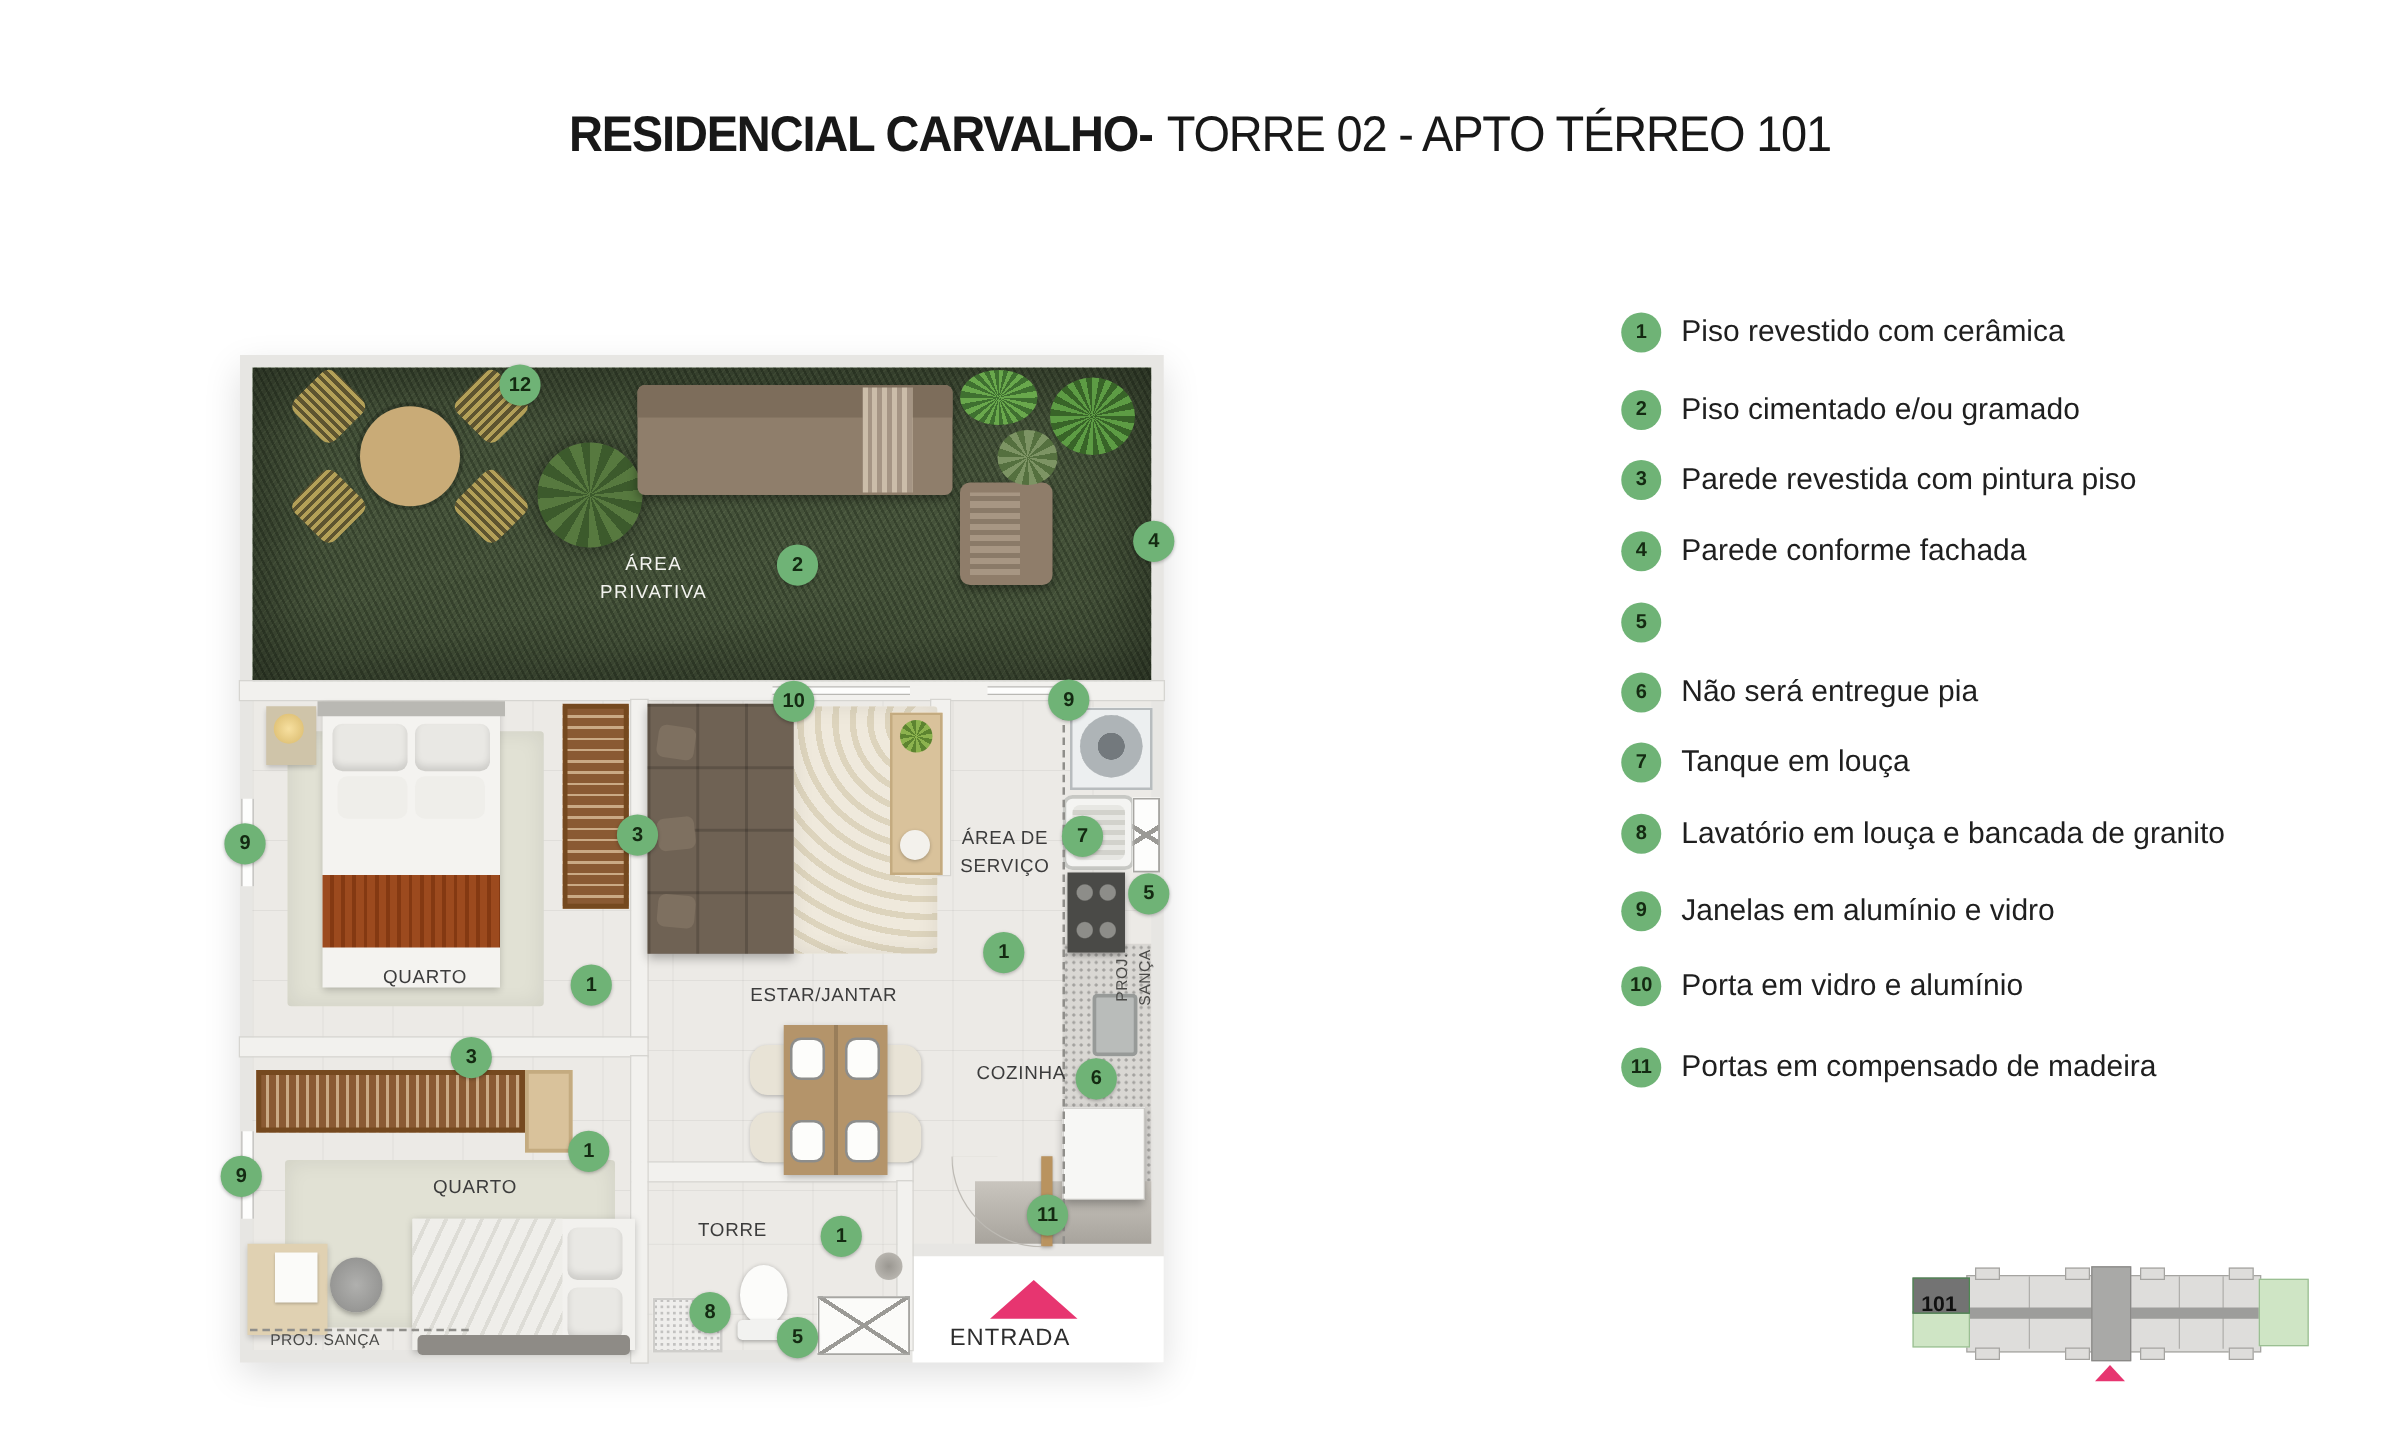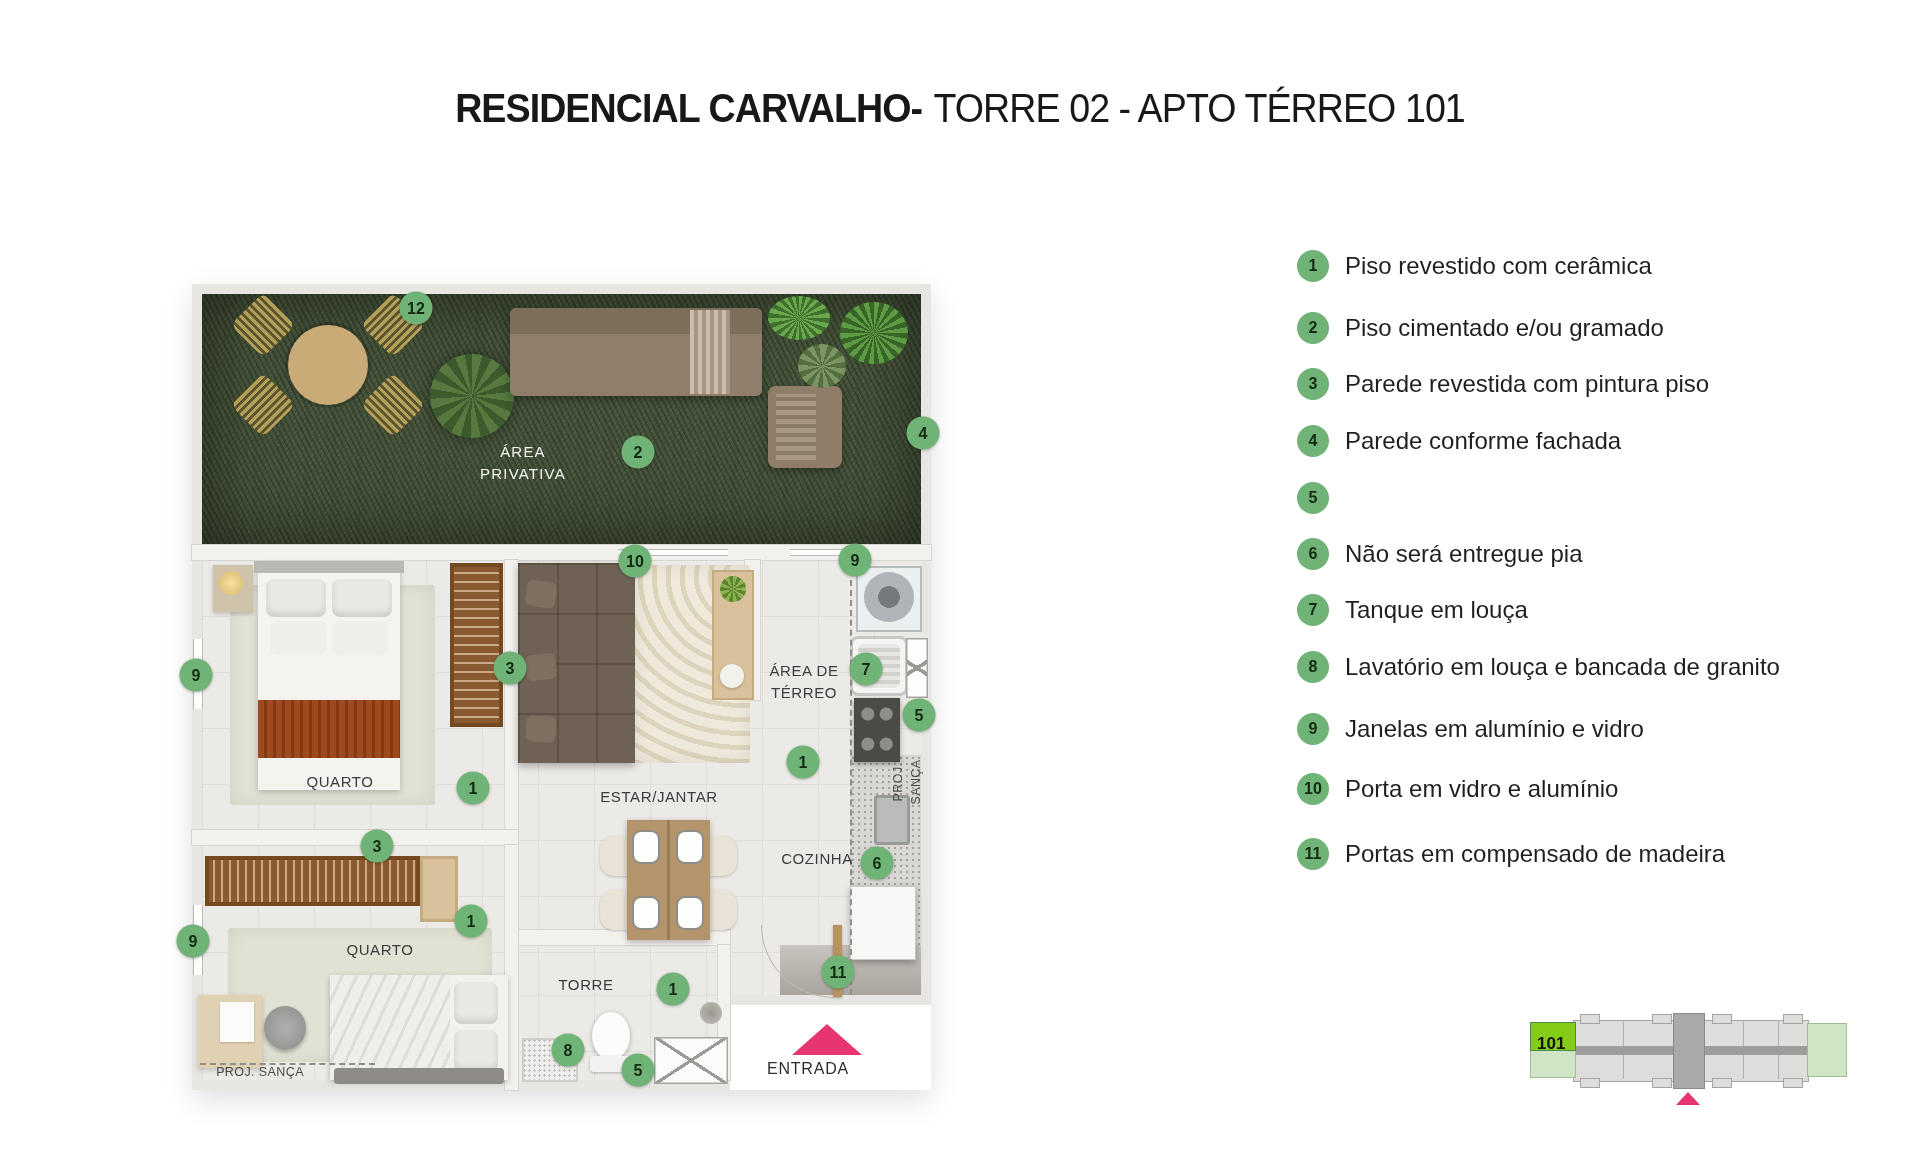--- a/index.html
+++ b/index.html
@@ -31,31 +31,31 @@
   .vert{transform:translate(-50%,-50%) rotate(-90deg);}
   .marker{position:absolute;width:33px;height:33px;border-radius:50%;background:#6fb376;
     color:#142a12;font-weight:700;font-size:16px;display:flex;align-items:center;justify-content:center;
     transform:translate(-50%,-50%);box-shadow:0 1px 3px rgba(0,0,0,.28);z-index:30;}
   .rug{position:absolute;background:#e1e1d4;border-radius:3px;box-shadow:inset 0 0 18px rgba(0,0,0,.08);}
   .wood{background:#b4946a;}
   .dashline-v{position:absolute;border-left:2px dashed #8f8e8a;}
   .dashline-h{position:absolute;border-top:2px dashed #8f8e8a;}
   .tri-up{position:absolute;width:0;height:0;border-left:35px solid transparent;
     border-right:35px solid transparent;border-bottom:31px solid #e73570;}
-  .entrada-label{position:absolute;font-size:16px;color:#2d2d2d;letter-spacing:.8px;transform:translate(-50%,0);}
+  .entrada-label{position:absolute;font-size:19px;color:#2d2d2d;letter-spacing:.8px;transform:translate(-50%,0);}
   
   .legend-item{position:absolute;left:1297px;display:flex;align-items:center;}
   .legend-num{width:32px;height:32px;border-radius:50%;background:#6fb376;color:#142a12;
     font-weight:700;font-size:16px;display:flex;align-items:center;justify-content:center;flex:0 0 32px;}
   .legend-label{margin-left:16px;font-size:24px;color:#1f1f1f;white-space:nowrap;}
   
   .keymap{position:absolute;left:1528px;top:1013px;width:320px;height:95px;}
   .km-body{position:absolute;left:45px;top:7px;width:234px;height:60px;background:#dedddb;border:1.5px solid #a5a4a1;}
   .km-tab{position:absolute;width:18px;height:8px;background:#dedddb;border:1.5px solid #a5a4a1;}
-  .km-green-dark{position:absolute;left:2px;top:9px;width:44px;height:27px;background:#84cc16;border:1.5px solid #4e8852;}
+  .km-green-dark{position:absolute;left:2px;top:9px;width:44px;height:27px;background:#737373;border:1.5px solid #4e8852;}
   .km-green-lite{position:absolute;background:#cfe5c5;border:1.5px solid #9bbf93;}
   .km-core{position:absolute;left:145px;top:0;width:30px;height:74px;background:#a9a9a7;border:1.5px solid #8a8987;}
   .km-corridor{position:absolute;left:34px;top:33px;width:255px;height:9px;background:#9d9d9b;}
   .km-line{position:absolute;top:8px;width:1px;height:58px;background:#b0afac;}
   .km-unit{position:absolute;left:6px;top:11px;font-size:17px;font-weight:700;color:#111;}
   .km-tri{position:absolute;left:148px;top:79px;width:0;height:0;border-left:12px solid transparent;
     border-right:12px solid transparent;border-bottom:13px solid #e73570;}
   
   .f{position:absolute;}
   .round{border-radius:50%;}
@@ -173,21 +173,21 @@
     <div class="f" style="left:398px;top:772px;width:42px;height:16px;background:#f2f2f0;border-radius:4px;box-shadow:0 1px 3px rgba(0,0,0,.25);"></div>
     <div class="f" style="left:462px;top:753px;width:74px;height:47px;background:#fbfbf9;box-shadow:inset 0 0 0 1.5px #a7a6a2;
          background-image:linear-gradient(33deg,transparent 48%,#9b9a96 48% 52%,transparent 52%),linear-gradient(-33deg,transparent 48%,#9b9a96 48% 52%,transparent 52%);"></div>
     <div class="f round" style="left:508px;top:718px;width:22px;height:22px;background:radial-gradient(#9a9791,#c4c1bb);"></div>
 
     <div class="room-label light" style="left:331px;top:179px;">ÁREA
 PRIVATIVA</div>
     <div class="room-label" style="left:148px;top:498px;">QUARTO</div>
     <div class="room-label" style="left:467px;top:513px;">ESTAR/JANTAR</div>
     <div class="room-label" style="left:612px;top:398px;">ÁREA DE
-TÉRREO</div>
+SERVIÇO</div>
     <div class="room-label" style="left:625px;top:575px;">COZINHA</div>
     <div class="room-label" style="left:188px;top:666px;">QUARTO</div>
     <div class="room-label" style="left:394px;top:701px;">TORRE</div>
     <div class="room-label small vert" style="left:715px;top:498px;">PROJ. SANÇA</div>
     <div class="room-label small" style="left:68px;top:788px;">PROJ. SANÇA</div>
 
     <div class="tri-up" style="left:600px;top:740px;"></div>
     <div class="entrada-label" style="left:616px;top:776px;">ENTRADA</div>
 
     <div class="marker" style="left:224px;top:24px;">12</div>

